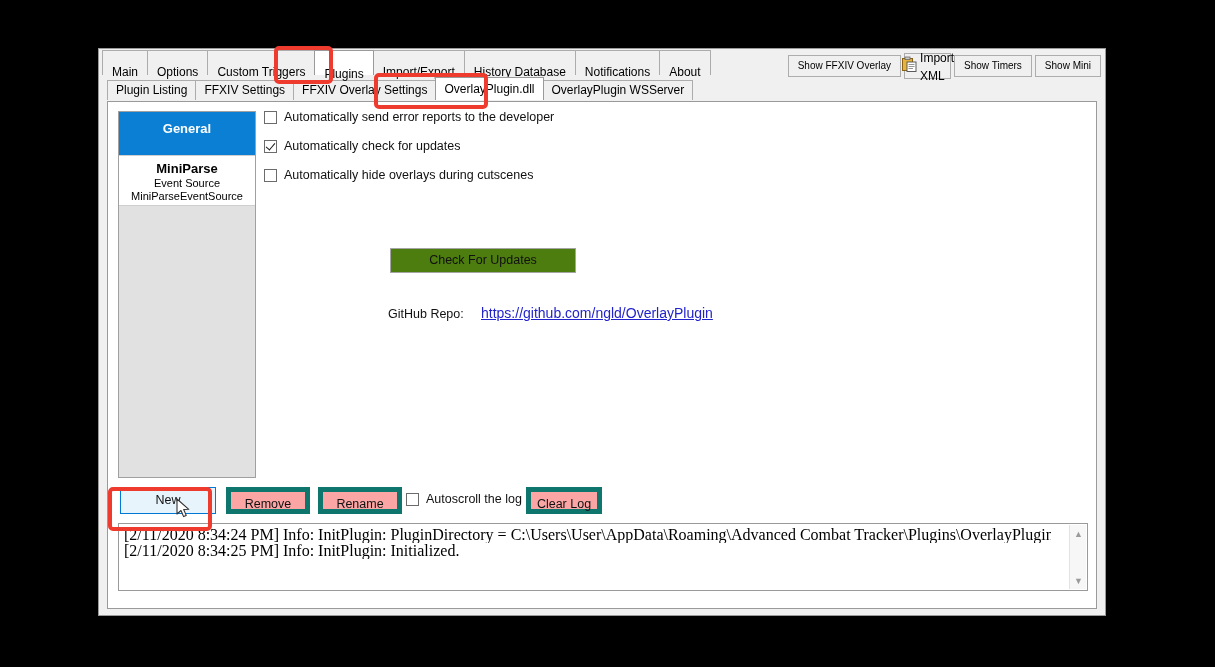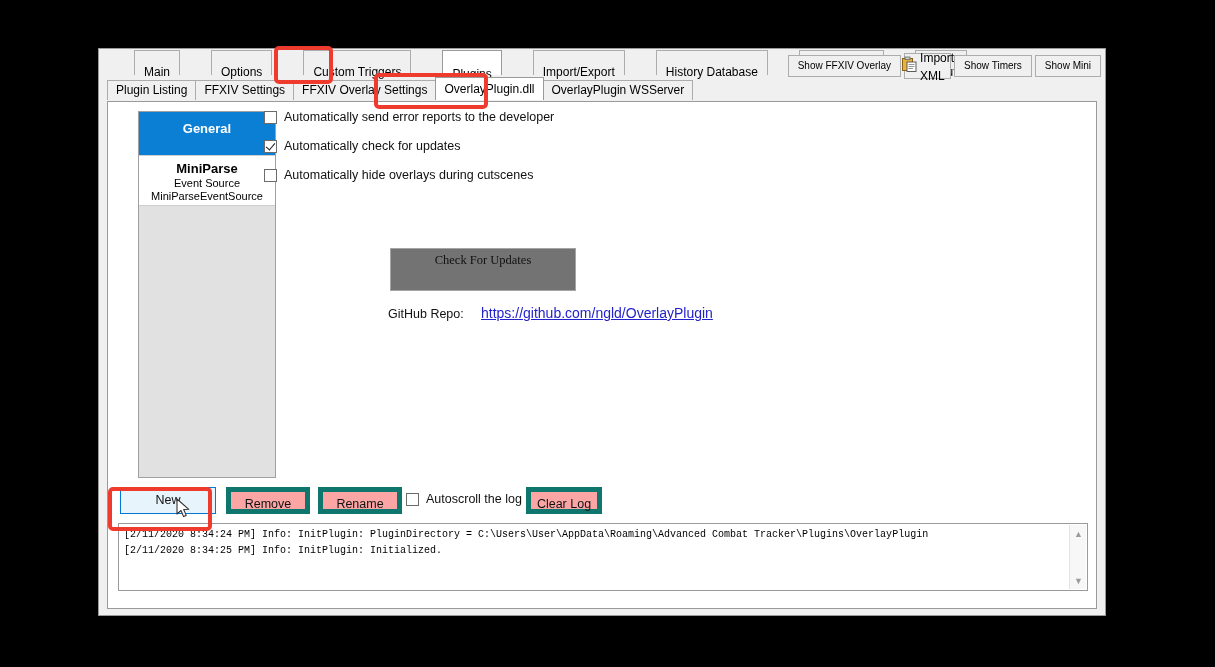--- a/index.html
+++ b/index.html
@@ -52,21 +52,20 @@
     line-height: 19px;
     padding: 12px 9px;
     font-size: 12px;
     color: #000;
     background: #f0f0f0;
     border: 1px solid #acacac;
     border-bottom: none;
     margin-right: -1px;
     white-space: nowrap;
     box-sizing: border-box;
-    margin-left: 32px;
   }
   .tab.selected {
     background: #ffffff;
     height: 23px;
     line-height: 22px;
     position: relative;
     z-index: 5;
     border-color: #9a9a9a;
   }
 
@@ -155,21 +154,20 @@
   .plugin-list {
     position: absolute;
     left: 10px;
     top: 9px;
     width: 138px;
     height: 367px;
     background: #e1e1e1;
     border: 1px solid #a0a0a0;
     box-sizing: border-box;
     overflow: hidden;
-    margin-left: 20px;
   }
   .pl-item {
     background: #ffffff;
     border-bottom: 1px solid #cfcfcf;
     text-align: center;
     box-sizing: border-box;
   }
   .pl-item.selected {
     background: #0a7fd4;
   }
@@ -233,29 +231,28 @@
     font-size: 12.5px;
     color: #111;
     white-space: nowrap;
   }
 
   .btn-check-updates {
     position: absolute;
     left: 126px;
     top: 140px;
     width: 186px;
-    height: 43px;
-    background: #737373;
+    height: 25px;
+    background: #4d7c0f;
     border: 1px solid #a5a5a5;
     font-size: 12.5px;
     color: #111;
     line-height: 23px;
     text-align: center;
     box-sizing: border-box;
-    font-family: Liberation Serif, serif;
   }
 
   .repo-row {
     position: absolute;
     left: 124px;
     top: 197px;
     display: flex;
     align-items: baseline;
   }
   .repo-label {
@@ -316,22 +313,22 @@
     height: 68px;
     background: #ffffff;
     border: 1px solid #9a9a9a;
     box-sizing: border-box;
   }
   .log-text {
     position: absolute;
     left: 5px;
     top: 3px;
     right: 36px;
-    font-family: Liberation Mono, monospace;
-    font-size: 10px;
+    font-family: Liberation Serif, serif;
+    font-size: 16px;
     line-height: 16px;
     color: #000;
     white-space: pre;
     overflow: hidden;
   }
   .log-scroll {
     position: absolute;
     right: 1px;
     top: 1px;
     width: 17px;

